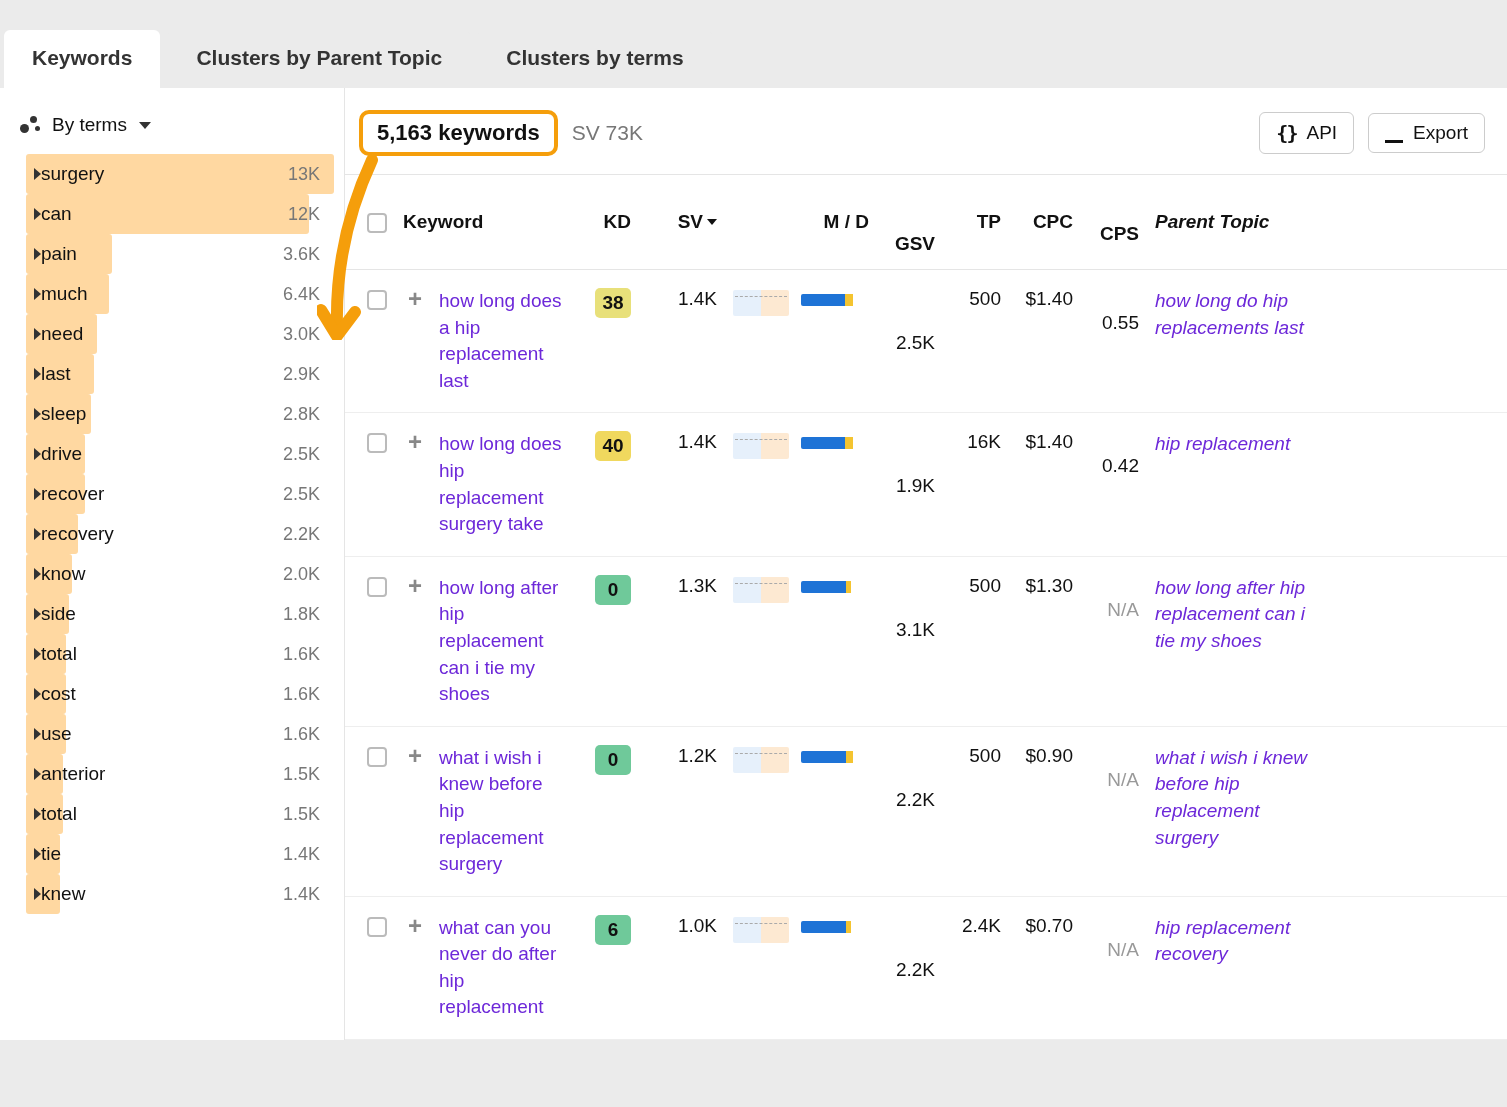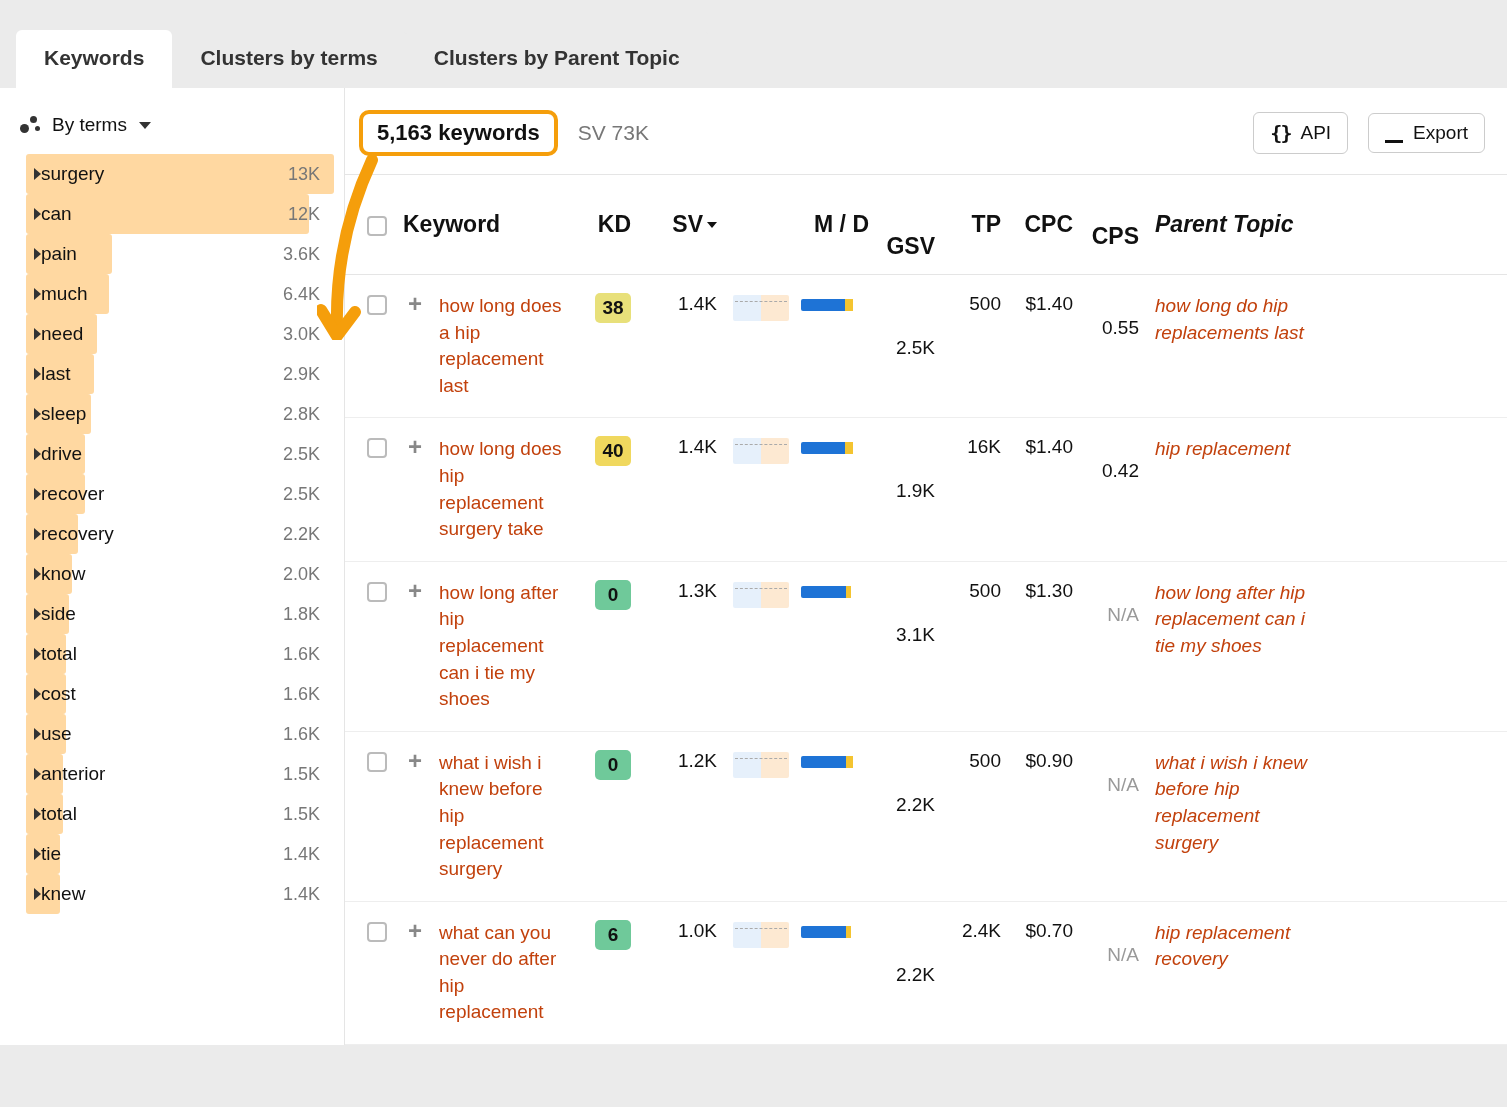--- a/index.html
+++ b/index.html
@@ -10,22 +10,22 @@
     font-size: 18px;
     overflow: hidden;
     width: 1507px;
     height: 1107px;
   }
 
   .tabs {
     display: flex;
     background: #ebebeb;
     padding-top: 30px;
-    padding-left: 16px;
-    gap: 0;
+    padding-left: 4px;
+    gap: 8px;
   }
   .tab {
     padding: 16px 28px 18px 28px;
     font-size: 21px;
     font-weight: 600;
     color: #333;
     cursor: pointer;
     border-top-left-radius: 6px;
     border-top-right-radius: 6px;
   }
@@ -121,21 +121,21 @@
   .content {
     flex: 1;
     padding-top: 16px;
     position: relative;
   }
 
   .summary-bar {
     display: flex;
     align-items: center;
     padding: 6px 22px 18px 14px;
-    gap: 20px;
+    gap: 14px;
     text-align: right;
   }
   .kw-count-badge {
     border: 4px solid #f59e0b;
     border-radius: 10px;
     padding: 6px 14px;
     font-size: 22px;
     font-weight: 700;
     color: #111;
   }
@@ -180,21 +180,21 @@
     pointer-events: none;
     z-index: 5;
   }
 
   .table-head {
     display: flex;
     align-items: center;
     border-top: 1px solid #e5e5e5;
     border-bottom: 1px solid #e5e5e5;
     padding: 14px 0 14px 14px;
-    font-size: 23px;
+    font-size: 19px;
     font-weight: 700;
     color: #111;
   }
   .th { padding: 0 8px; }
   .col-check { width: 36px; }
   .col-keyword { width: 186px; }
   .col-kd { width: 58px; text-align: right; }
   .col-sv { width: 86px; text-align: right; display:flex; justify-content:flex-end; align-items:center; gap:4px;}
   .col-trend { width: 68px; }
   .col-md { width: 84px; text-align: right; }
@@ -230,21 +230,21 @@
   .plus-btn {
     width: 24px; height: 24px;
     color: #888;
     font-size: 24px;
     font-weight: 700;
     line-height: 22px;
     text-align: center;
     cursor: pointer;
   }
   .kw-link, .parent-link {
-    color: #c2410c;
+    color: #6d28d9;
     text-decoration: none;
     line-height: 1.4;
     word-wrap: break-word;
   }
   .kd-badge {
     display: inline-block;
     min-width: 36px;
     padding: 4px 6px;
     border-radius: 5px;
     font-weight: 600;
@@ -281,22 +281,22 @@
   }
   .md-blue { background: #1e73d6; height:100%; }
   .md-yellow { background: #f4c430; height:100%; }
 
 </style>
 </head>
 <body>
 
 <div class="tabs">
   <div class="tab active">Keywords</div>
+  <div class="tab inactive">Clusters by Parent Topic</div>
   <div class="tab inactive">Clusters by terms</div>
-  <div class="tab inactive">Clusters by Parent Topic</div>
 </div>
 
 <div class="main">
 
   <div class="sidebar">
     <div class="by-terms">
       <span class="bubbles-icon">
           <span></span>
           <span></span>
           <span></span>

